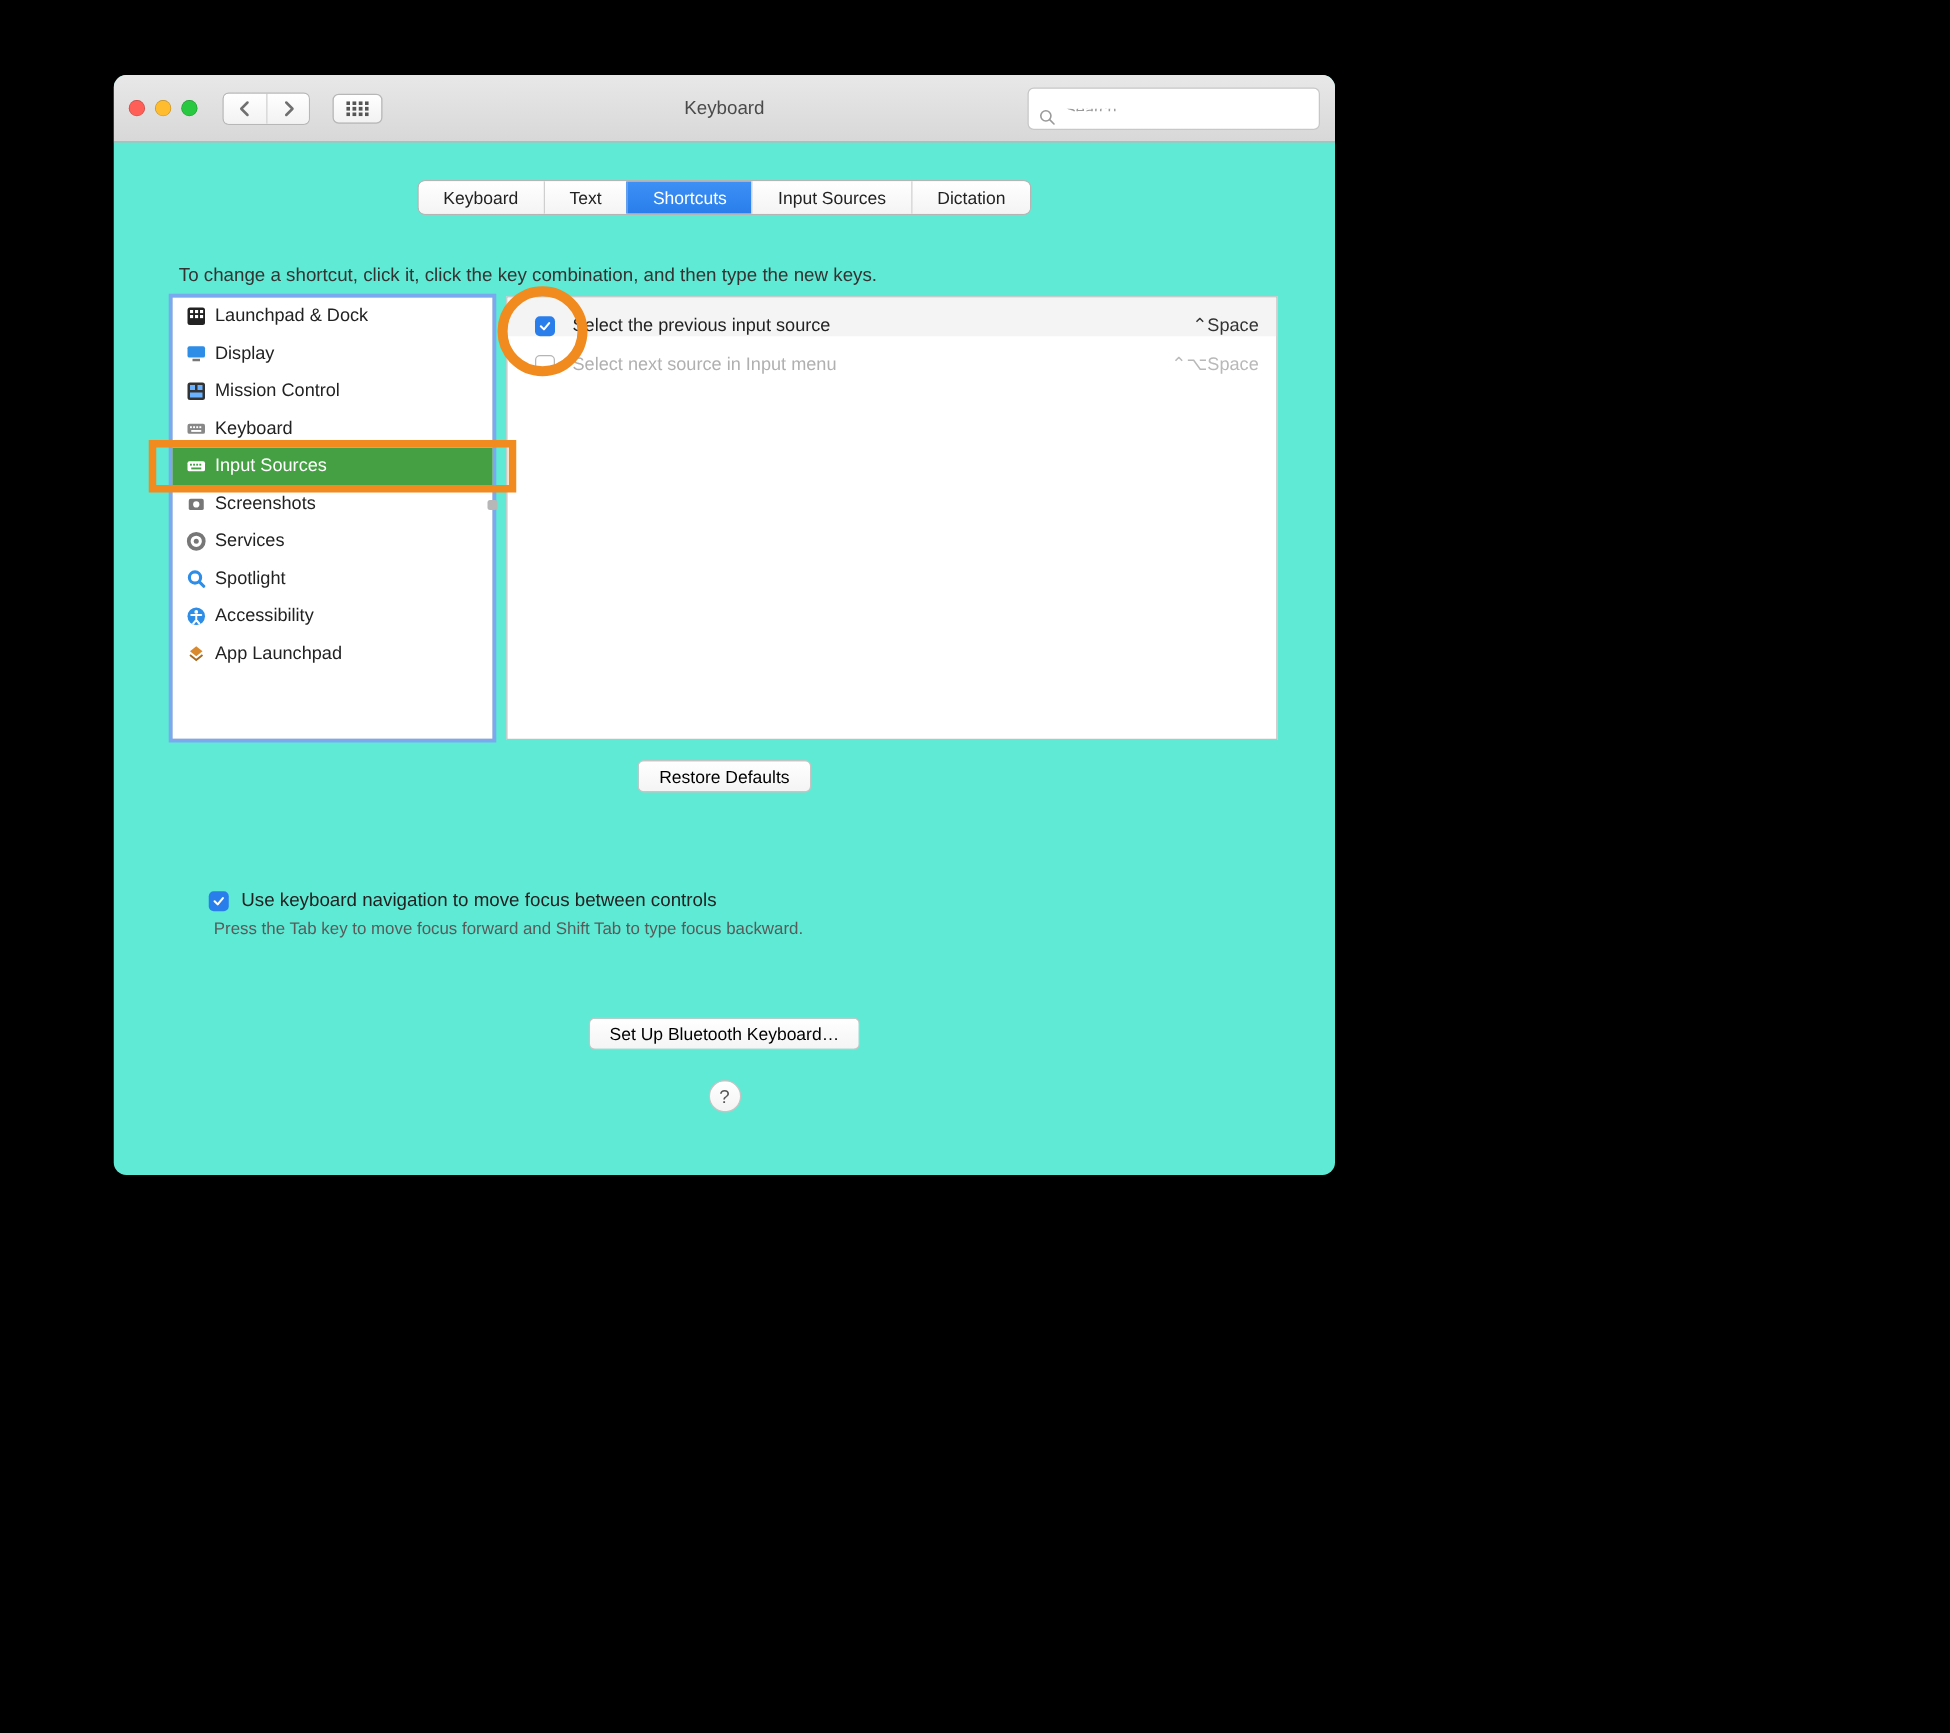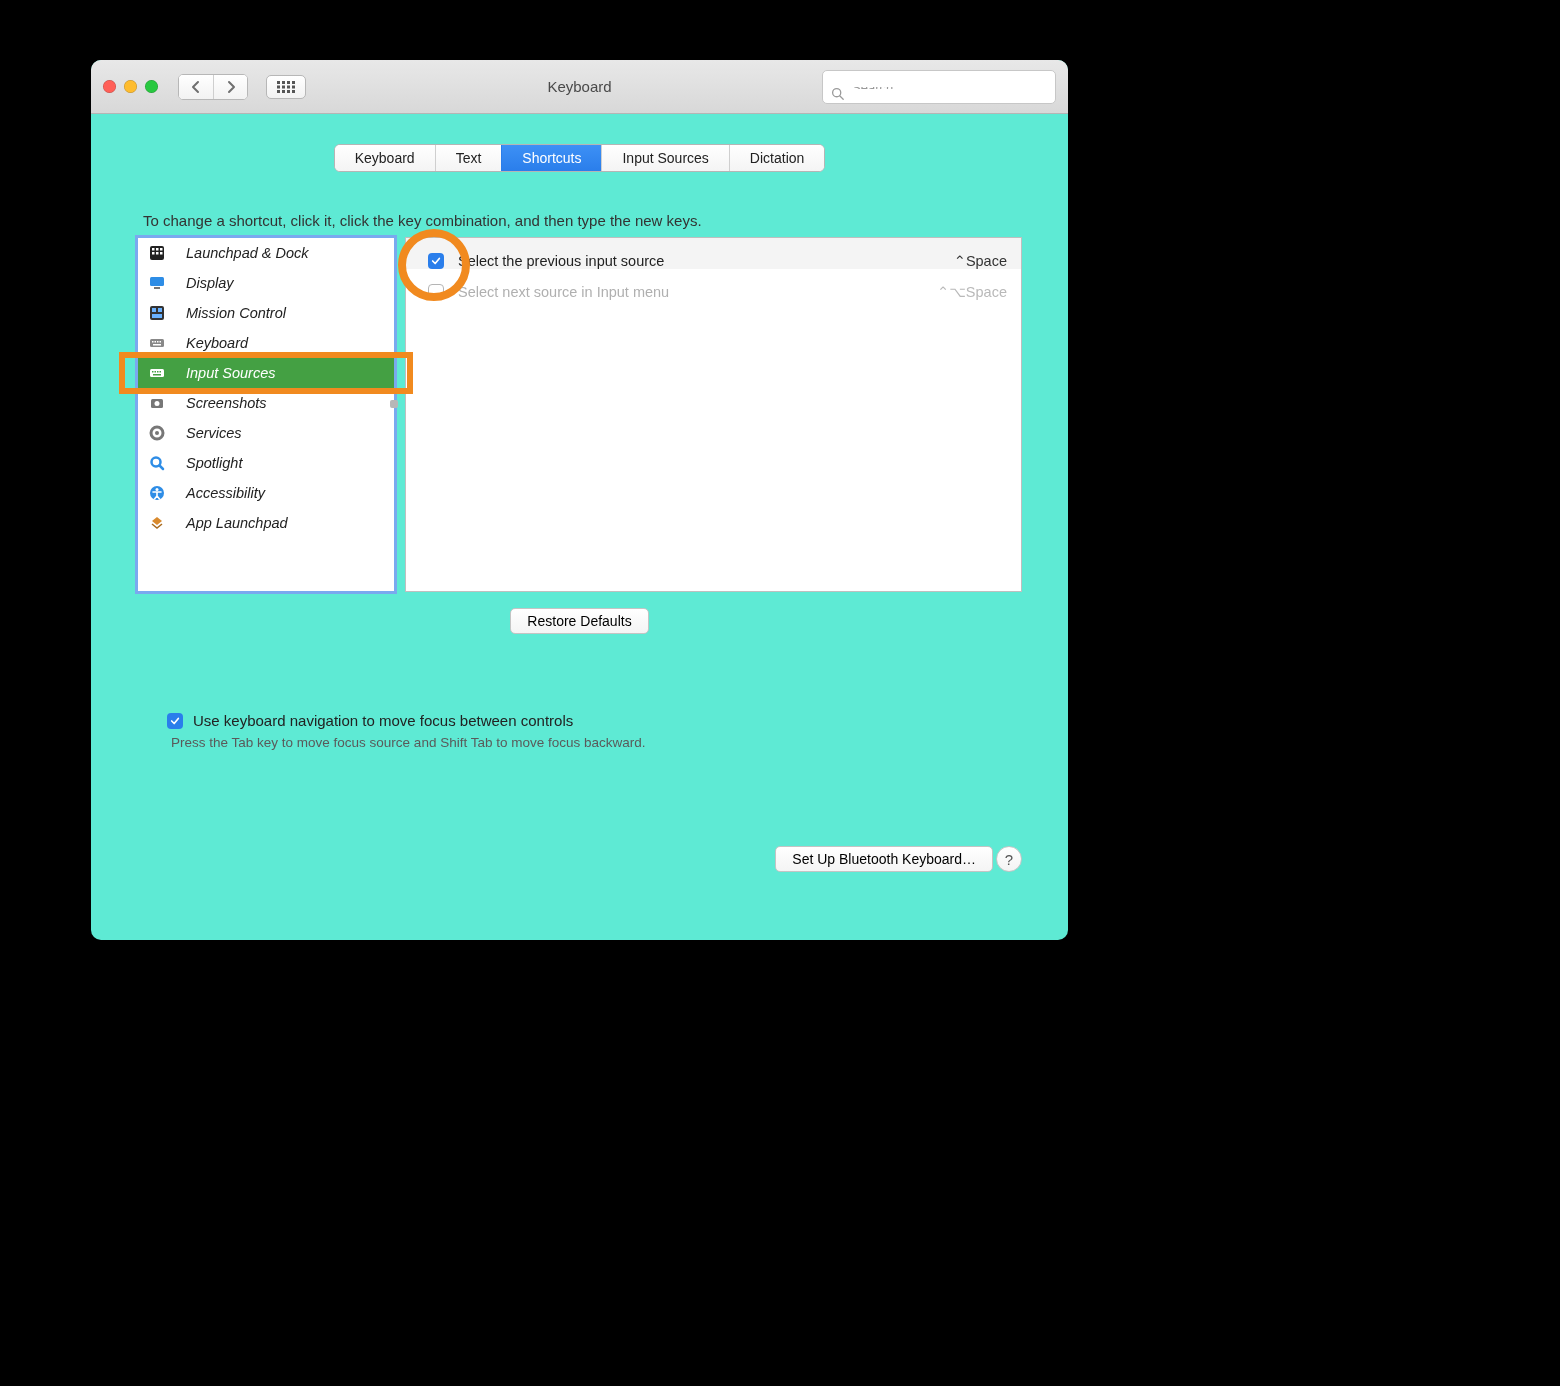--- a/index.html
+++ b/index.html
@@ -104,24 +104,23 @@
   }
 
   .panes {
     display:flex; gap:10px; height:355px;
   }
   .sidebar {
     width:258px; border:1px solid #bfbfbf; background:#fff; position:relative;
     outline:3px solid #7aa9ef; outline-offset:-1px;
   }
   .side-item {
-    display:flex; align-items:center; gap:20px;
+    display:flex; align-items:center; gap:6px;
     height:30px; padding:15px 10px; font-size:14.5px;
     position:relative;
-    font-style:italic;
   }
   .side-item.selected{
     background:#44a043; color:#fff;
   }
   .side-icon{
     width:18px;height:18px; display:flex;align-items:center;justify-content:center;
     font-size:14px;
   }
   .highlight-orange {
     position:absolute; border:6px solid #f18a1f; pointer-events:none; z-index:5;
@@ -155,21 +154,21 @@
   .restore-row{ display:flex; justify-content:center; margin-top:16px; }
   .macbtn{
     border:1px solid #c4c4c4; border-radius:5px; padding:4px 16px;
     background:linear-gradient(#fff,#f4f4f4); font-size:14px;
   }
 
   .footer-area{ margin-top:78px; padding-left:6px;}
   .kbn-row{display:flex;align-items:flex-end;gap:10px;font-size:15px;margin-left:24px;}
   .kbn-sub{font-size:13.5px;color:#5a5a5a;margin-top:6px;margin-left:28px;}
 
-  .bottom-row{ display:flex; justify-content:flex-end; align-items:center; gap:3px; margin-top:96px;}
+  .bottom-row{ display:flex; justify-content:flex-end; align-items:center; gap:24px; margin-top:64px;flex-direction:column;}
   .help{
     width:26px;height:26px;border-radius:50%;border:1px solid #c4c4c4;
     background:linear-gradient(#fff,#f3f3f3);display:flex;align-items:center;justify-content:center;
     font-size:15px;color:#555;
   }
 
   
   .ico-svg{width:16px;height:16px;display:block;}
   .sidebar .scroll-hint{position:absolute;right:-4px;top:162px;width:8px;height:8px;background:#b7b7b7;border-radius:2px;}
 </style>
@@ -379,21 +378,21 @@
 
     <div class="footer-area">
       <div class="kbn-row">
         <span class="mac-check checked">
           <svg viewBox="0 0 12 12">
               <path d="M2 6 L5 9 L10 3" fill="none" stroke="#fff" stroke-width="2" stroke-linecap="round" stroke-linejoin="round"></path>
             </svg>
         </span>
         <span>Use keyboard navigation to move focus between controls</span>
       </div>
-      <div class="kbn-sub">Press the Tab key to move focus source and Shift Tab to move focus backward.</div>
+      <div class="kbn-sub">Press the Tab key to move focus forward and Shift Tab to type focus backward.</div>
     </div>
 
     <div class="bottom-row">
       <button class="macbtn">Set Up Bluetooth Keyboard…</button>
       <div class="help">?</div>
     </div>
   </div>
 </div>
 
 </body></html>

